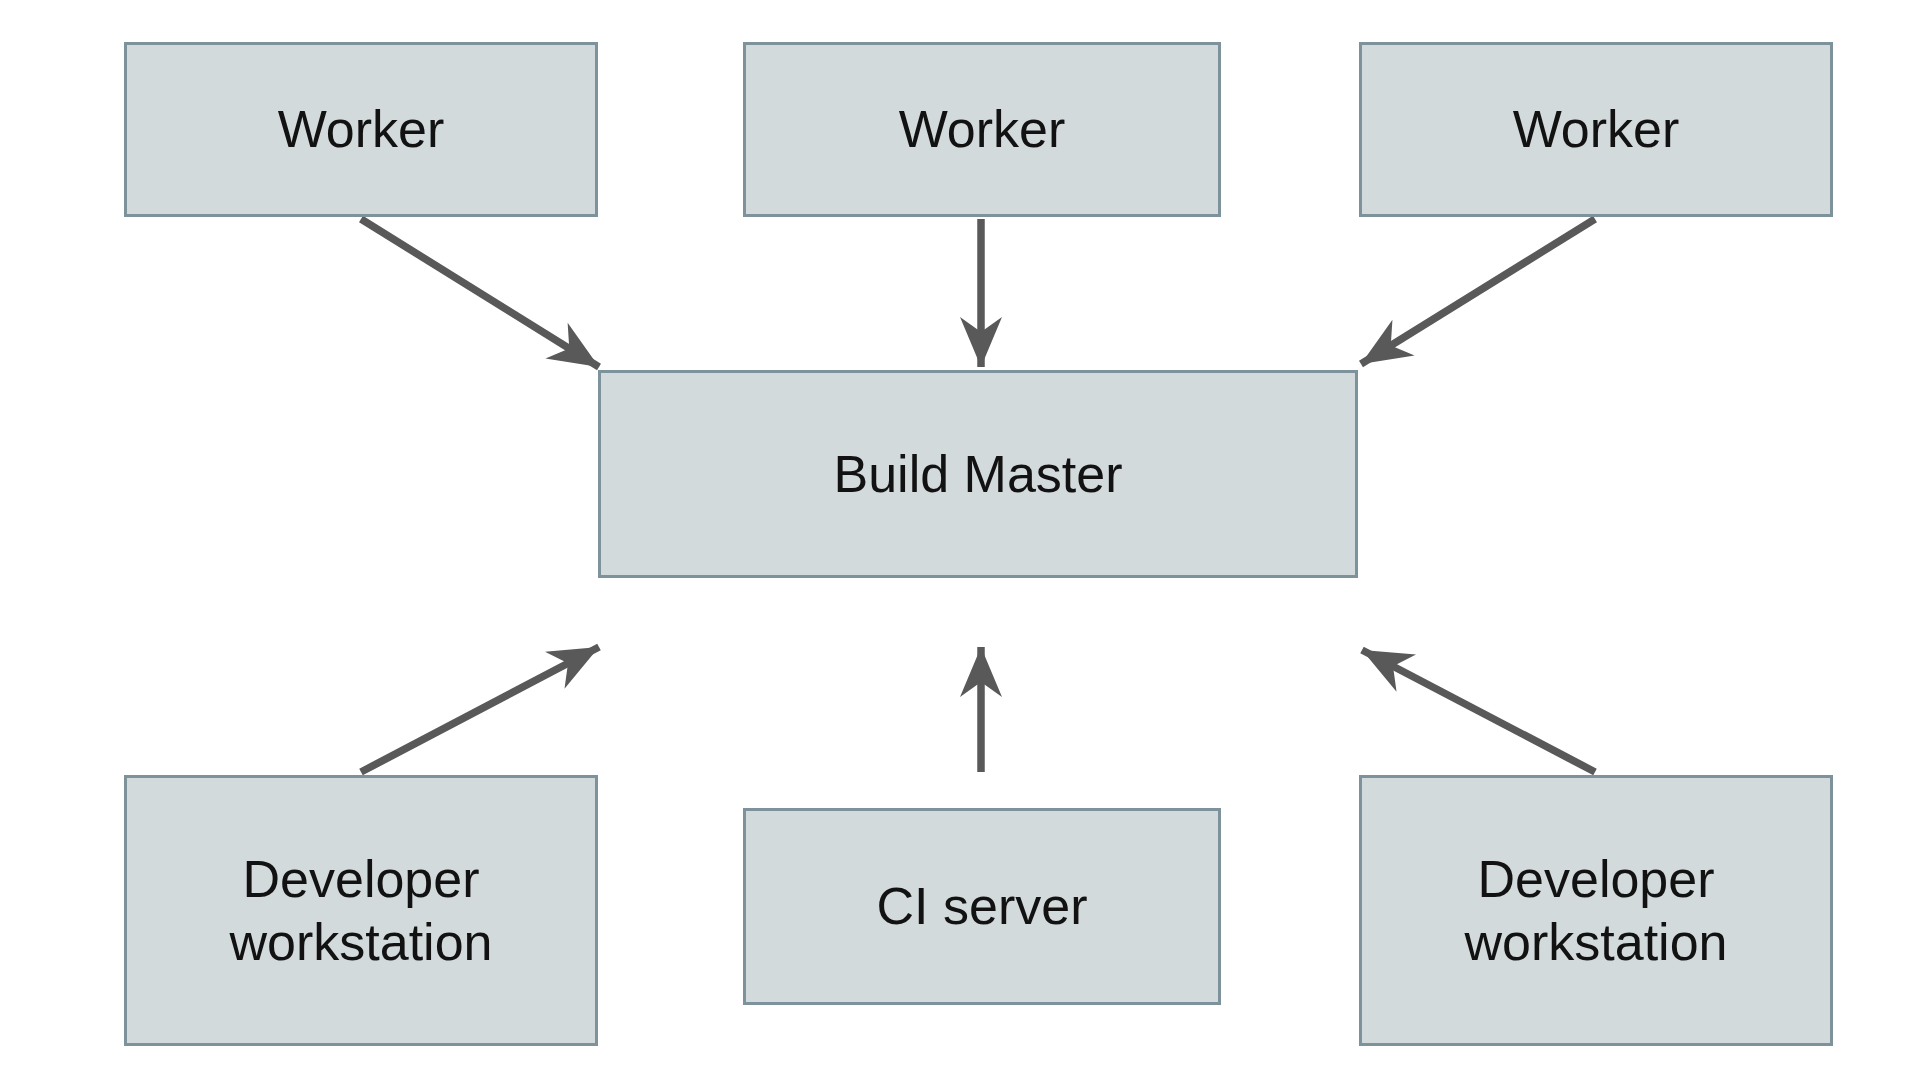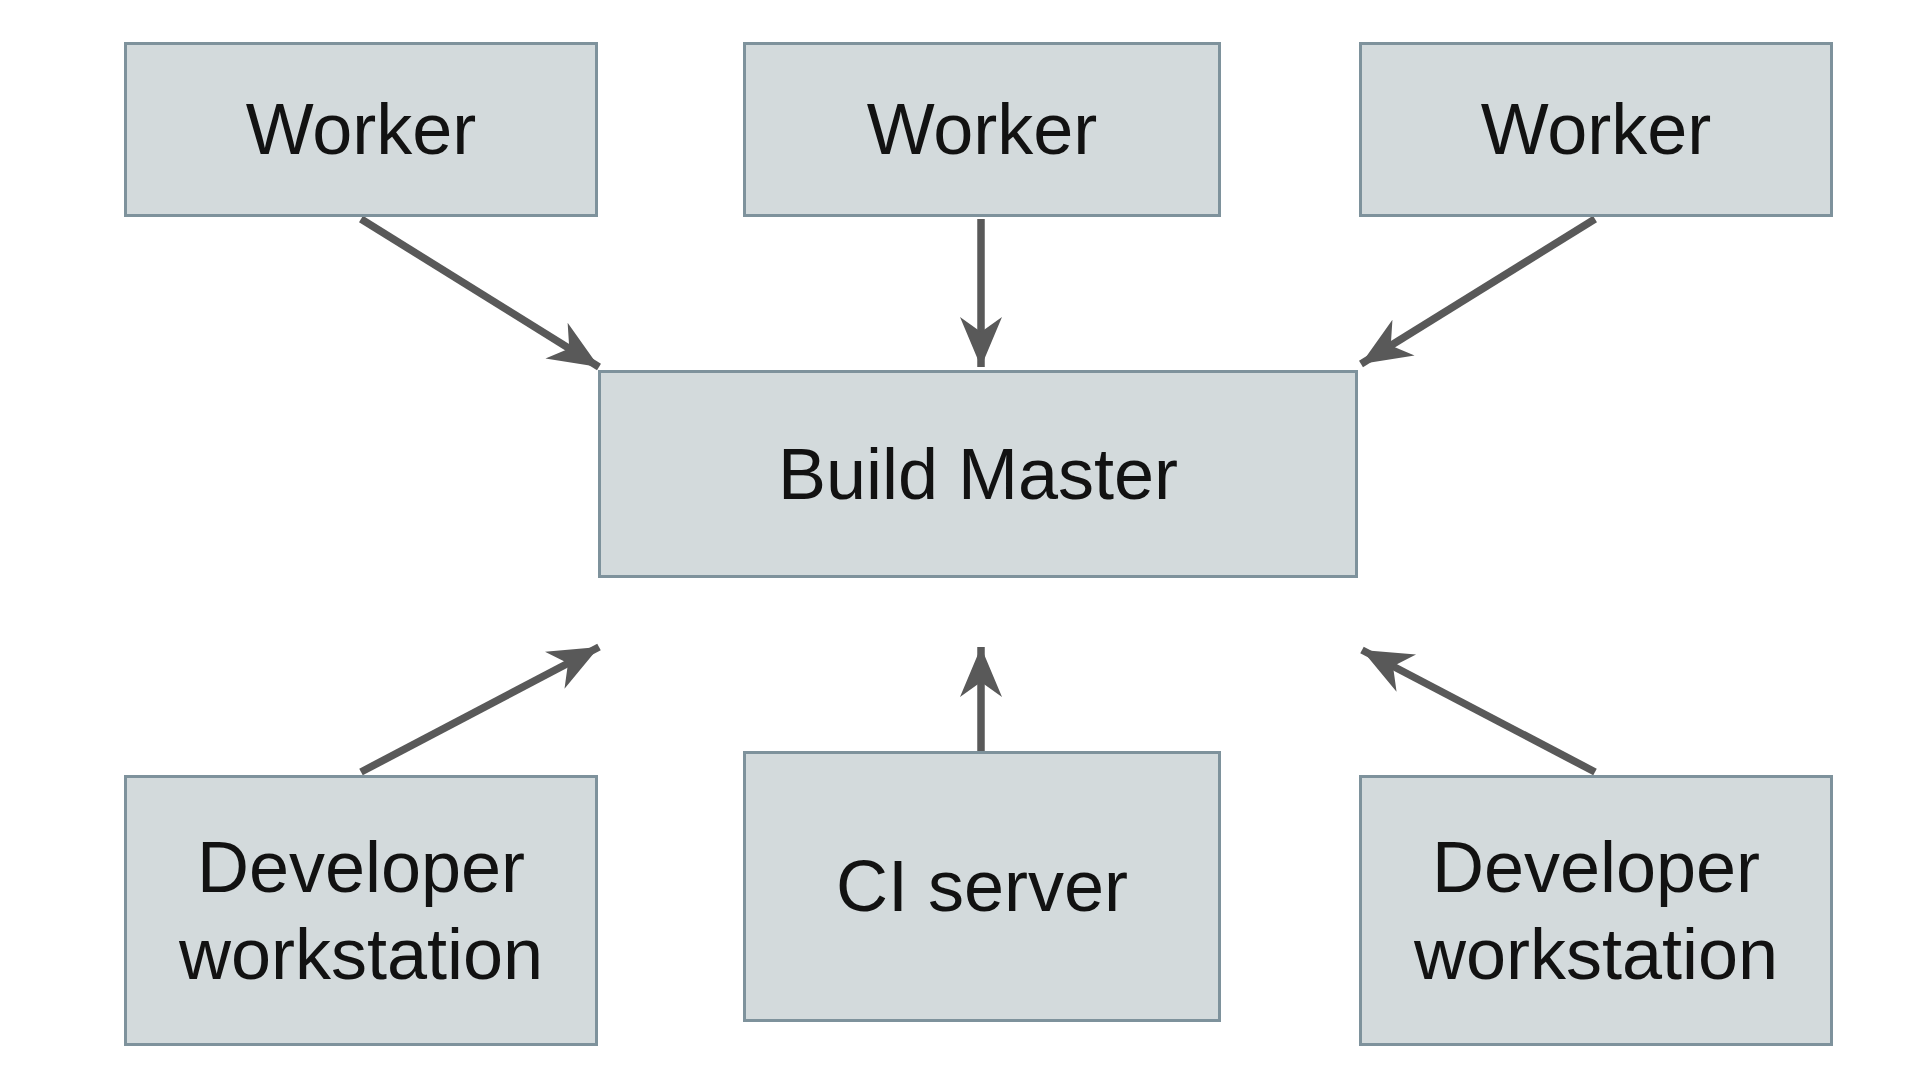--- a/index.html
+++ b/index.html
@@ -19,31 +19,31 @@
   }
   .node{
     position:absolute;
     box-sizing:border-box;
     background:var(--box-fill);
     border:3px solid var(--box-border);
     display:flex;
     align-items:center;
     justify-content:center;
     text-align:center;
-    font-size:72px;
+    font-size:52px;
     line-height:1.2;
     color:var(--text);
     padding:0 28px;
   }
   .n-worker-1{left:124px;top:42px;width:474px;height:175px}
   .n-worker-2{left:743px;top:42px;width:478px;height:175px}
   .n-worker-3{left:1359px;top:42px;width:474px;height:175px}
   .n-build-master{left:598px;top:370px;width:760px;height:208px}
   .n-dev-1{left:124px;top:775px;width:474px;height:271px}
-  .n-ci{left:743px;top:751px;width:478px;height:271px}
+  .n-ci{left:743px;top:808px;width:478px;height:197px}
   .n-dev-2{left:1359px;top:775px;width:474px;height:271px}
   .arrows{position:absolute;left:0;top:0;width:1910px;height:1090px;pointer-events:none;}
   .arrow-line{stroke:var(--arrow);stroke-width:7.5px;}
 </style>
 </head>
 <body>
 
 <div class="canvas">
 
   <svg class="arrows" width="1910" height="1090" viewBox="0 0 1910 1090" xmlns="http://www.w3.org/2000/svg">

